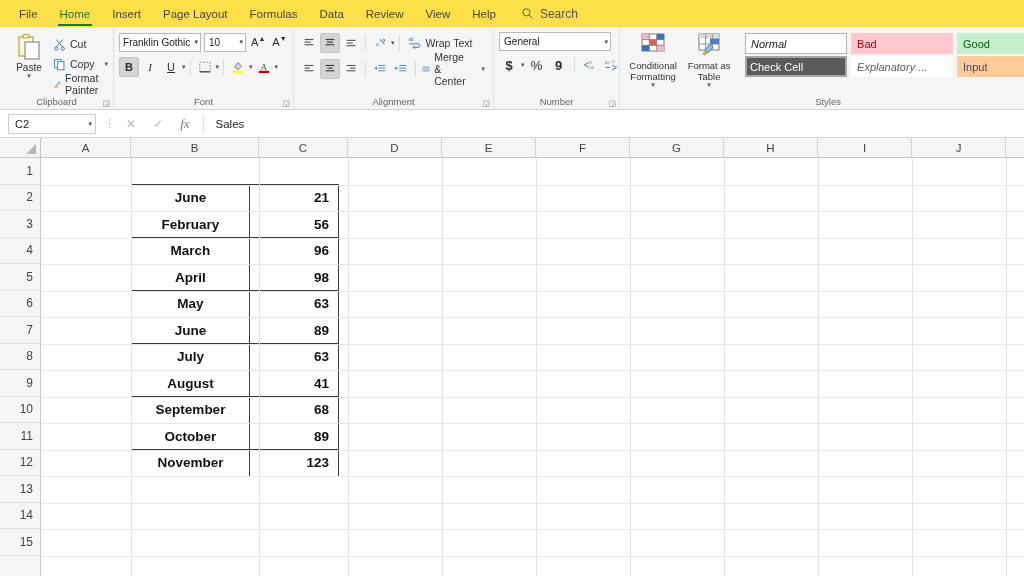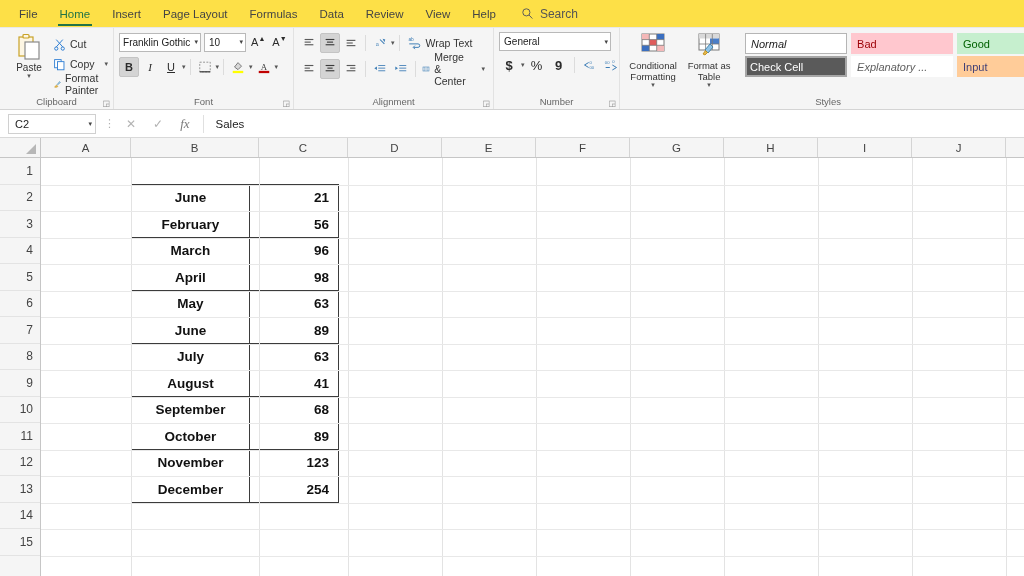--- a/index.html
+++ b/index.html
@@ -638,24 +638,20 @@
               <td class="val">68</td>
             </tr>
             <tr>
               <td class="mon">October</td>
               <td class="val">89</td>
             </tr>
             <tr>
               <td class="mon">November</td>
               <td class="val">123</td>
             </tr>
-            <tr>
-              <td class="mon">December</td>
-              <td class="val">254</td>
-            </tr>
           </tbody>
       </table>
     <div class="vline" style="left: 90px;"></div>
         <div class="vline" style="left: 218px;"></div>
         <div class="vline" style="left: 307px;"></div>
         <div class="vline" style="left: 401px;"></div>
         <div class="vline" style="left: 495px;"></div>
         <div class="vline" style="left: 589px;"></div>
         <div class="vline" style="left: 683px;"></div>
         <div class="vline" style="left: 777px;"></div>

